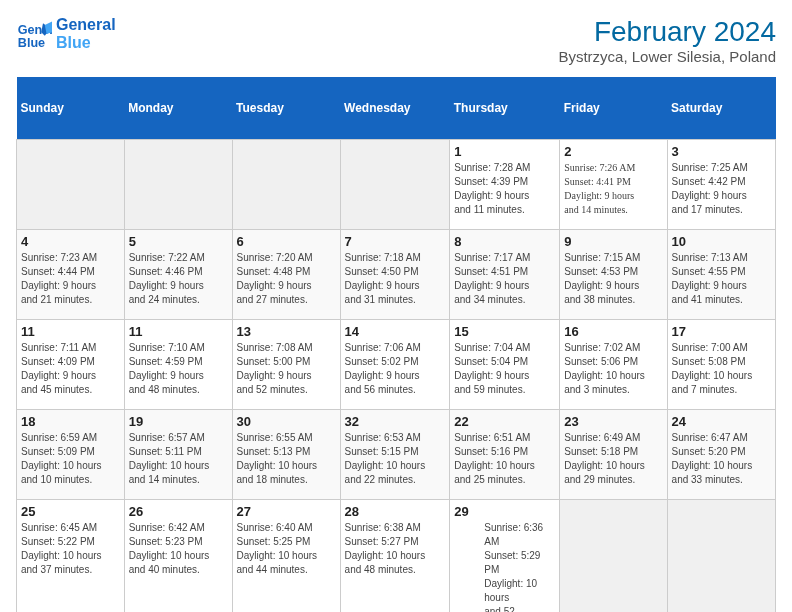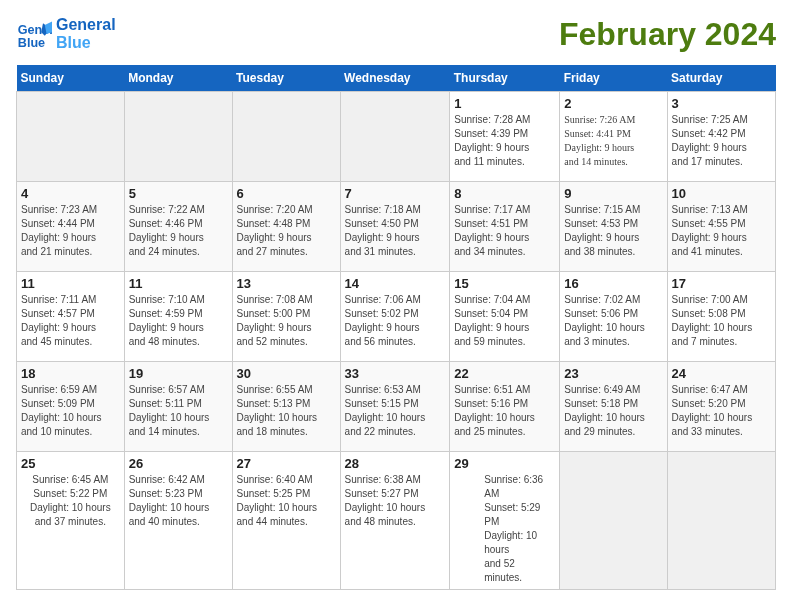--- a/index.html
+++ b/index.html
@@ -22,37 +22,37 @@
       gap: 4px;
     }
     .logo-icon {
       width: 36px;
       height: 36px;
     }
     .title-area {
       text-align: right;
     }
     .month-title {
-      font-size: 32px;
-      font-weight: bold;
-      color: #4d7c0f;
+      font-size: 28px;
+      font-weight: normal;
+      color: #0369a1;
     }
     .location-title {
       font-size: 15px;
       color: #555;
     }
     .calendar {
       width: 100%;
       border-collapse: collapse;
       font-size: 11px;
     }
     .calendar th {
       background-color: #1565C0;
       color: #fff;
-      padding: 6px 4px;
+      padding: 24px 4px;
       text-align: left;
       font-size: 12px;
       font-weight: bold;
     }
     .calendar td {
       border: 1px solid #ccc;
       vertical-align: top;
       padding: 4px;
       width: 113px;
       height: 90px;
@@ -88,20 +88,21 @@
       <path d="M30,8 L38,14 L32,22 L28,18 Z" fill="#1565C0"></path>
       <path d="M32,10 L40,6 L40,18 L34,20 Z" fill="#42A5F5"></path>
     </svg>
     <div style="display:flex;flex-direction:column;line-height:1.1;">
       <span style="font-size:16px;font-weight:bold;color:#1565C0;">General</span>
       <span style="font-size:16px;font-weight:bold;color:#42A5F5;">Blue</span>
     </div>
   </div>
   <div class="title-area">
     <div class="month-title">February 2024</div>
+    <div class="location-title">Bystrzyca, Lower Silesia, Poland</div>
   </div>
 </div>
 
 <table class="calendar">
   <thead>
     <tr>
     <th>Sunday</th>
         <th>Monday</th>
         <th>Tuesday</th>
         <th>Wednesday</th>
@@ -186,21 +187,21 @@
           <div class="day-info" style="white-space: pre-line;">Sunrise: 7:13 AM
 Sunset: 4:55 PM
 Daylight: 9 hours
 and 41 minutes.</div>
         </td>
       </tr>
       <tr>
         <td>
           <div class="day-number">11</div>
           <div class="day-info" style="white-space: pre-line;">Sunrise: 7:11 AM
-Sunset: 4:57 PM
+Sunset: 4:09 PM
 Daylight: 9 hours
 and 45 minutes.</div>
         </td>
         <td>
           <div class="day-number">11</div>
           <div class="day-info" style="white-space: pre-line;">Sunrise: 7:10 AM
 Sunset: 4:59 PM
 Daylight: 9 hours
 and 48 minutes.</div>
         </td>
@@ -256,21 +257,21 @@
 and 14 minutes.</div>
         </td>
         <td>
           <div class="day-number">30</div>
           <div class="day-info" style="white-space: pre-line;">Sunrise: 6:55 AM
 Sunset: 5:13 PM
 Daylight: 10 hours
 and 18 minutes.</div>
         </td>
         <td>
-          <div class="day-number">33</div>
+          <div class="day-number">32</div>
           <div class="day-info" style="white-space: pre-line;">Sunrise: 6:53 AM
 Sunset: 5:15 PM
 Daylight: 10 hours
 and 22 minutes.</div>
         </td>
         <td>
           <div class="day-number">22</div>
           <div class="day-info" style="white-space: pre-line;">Sunrise: 6:51 AM
 Sunset: 5:16 PM
 Daylight: 10 hours
@@ -287,21 +288,21 @@
           <div class="day-number">24</div>
           <div class="day-info" style="white-space: pre-line;">Sunrise: 6:47 AM
 Sunset: 5:20 PM
 Daylight: 10 hours
 and 33 minutes.</div>
         </td>
       </tr>
       <tr>
         <td>
           <div class="day-number">25</div>
-          <div class="day-info" style="white-space: pre-line; text-align: center;">Sunrise: 6:45 AM
+          <div class="day-info" style="white-space: pre-line;">Sunrise: 6:45 AM
 Sunset: 5:22 PM
 Daylight: 10 hours
 and 37 minutes.</div>
         </td>
         <td>
           <div class="day-number">26</div>
           <div class="day-info" style="white-space: pre-line;">Sunrise: 6:42 AM
 Sunset: 5:23 PM
 Daylight: 10 hours
 and 40 minutes.</div>

